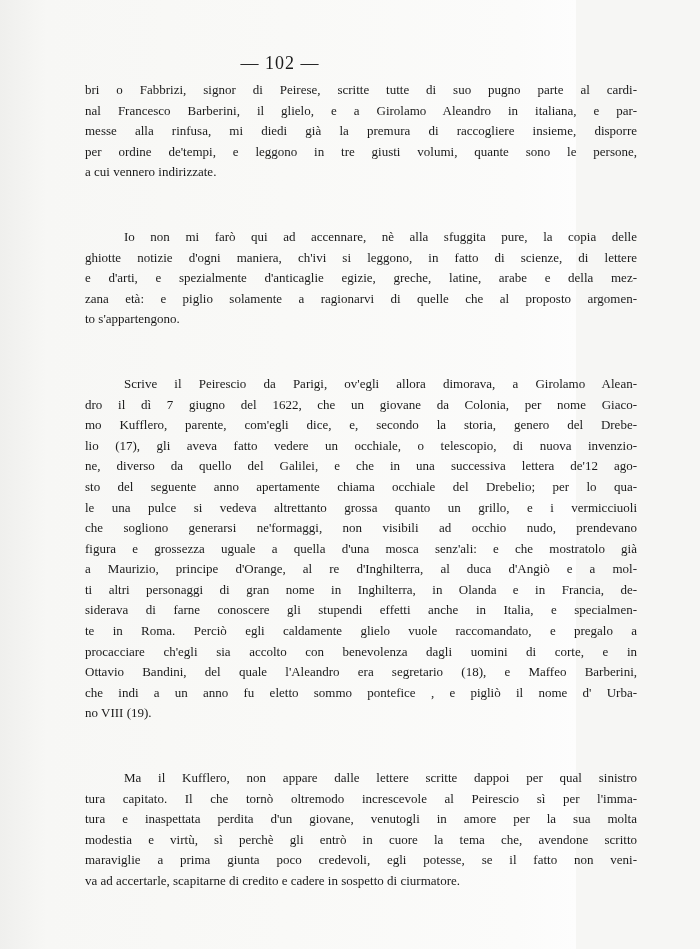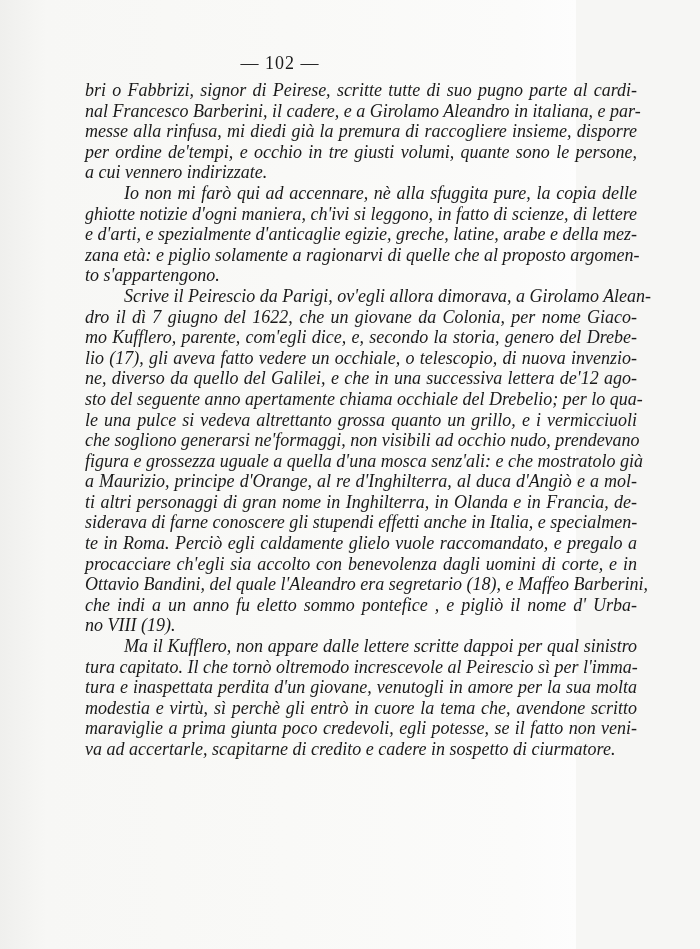--- a/index.html
+++ b/index.html
@@ -17,40 +17,39 @@
   .page-number {
     position: absolute; top: 53px; left: 0; width: 100%;
     text-align: center; font-size: 18px; letter-spacing: 1px;
     transform: translateX(-8px);
   }
   .text {
     position: absolute; left: 85px; top: 80px; width: 552px;
   }
   .line {
     display: block; height: 20.6px; line-height: 20.6px;
-    font-size: 18px; white-space: nowrap;
+    font-size: 13px; white-space: nowrap;
     text-align: justify; text-align-last: justify;
     font-stretch: condensed;
     transform-origin: left center;
-    font-style: italic;
   }
   .line.last { text-align-last: left; }
-  .line.indent { padding-left: 39px; }
+  .line.indent { padding-left: 39px; margin-top: 44px; }
 </style>
 </head>
 <body>
 
 <div class="page">
   <div class="page-number">— 102 —</div>
   <div class="text" id="body-text">
       <div>
         <span class="line">bri o Fabbrizi, signor di Peirese, scritte tutte di suo pugno parte al cardi-</span>
-        <span class="line">nal Francesco Barberini, il cadere, e a Girolamo Aleandro in italiana, e par-</span>
+        <span class="line">nal Francesco Barberini, il glielo, e a Girolamo Aleandro in italiana, e par-</span>
         <span class="line">messe alla rinfusa, mi diedi già la premura di raccogliere insieme, disporre</span>
-        <span class="line">per ordine de'tempi, e occhio in tre giusti volumi, quante sono le persone,</span>
+        <span class="line">per ordine de'tempi, e leggono in tre giusti volumi, quante sono le persone,</span>
         <span class="line last">a cui vennero indirizzate.</span>
       </div>
       <div>
         <span class="line indent">Io non mi farò qui ad accennare, nè alla sfuggita pure, la copia delle</span>
         <span class="line">ghiotte notizie d'ogni maniera, ch'ivi si leggono, in fatto di scienze, di lettere</span>
         <span class="line">e d'arti, e spezialmente d'anticaglie egizie, greche, latine, arabe e della mez-</span>
         <span class="line">zana età: e piglio solamente a ragionarvi di quelle che al proposto argomen-</span>
         <span class="line last">to s'appartengono.</span>
       </div>
       <div>

